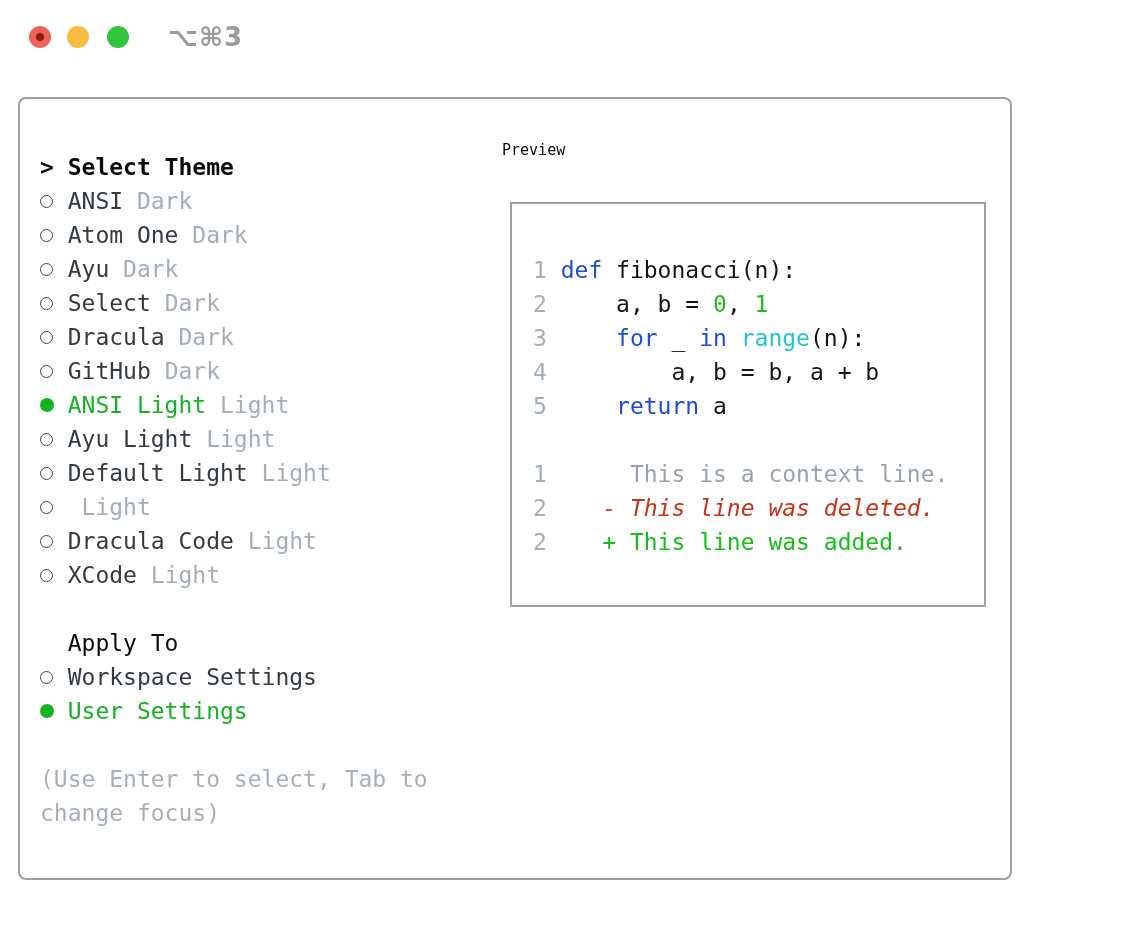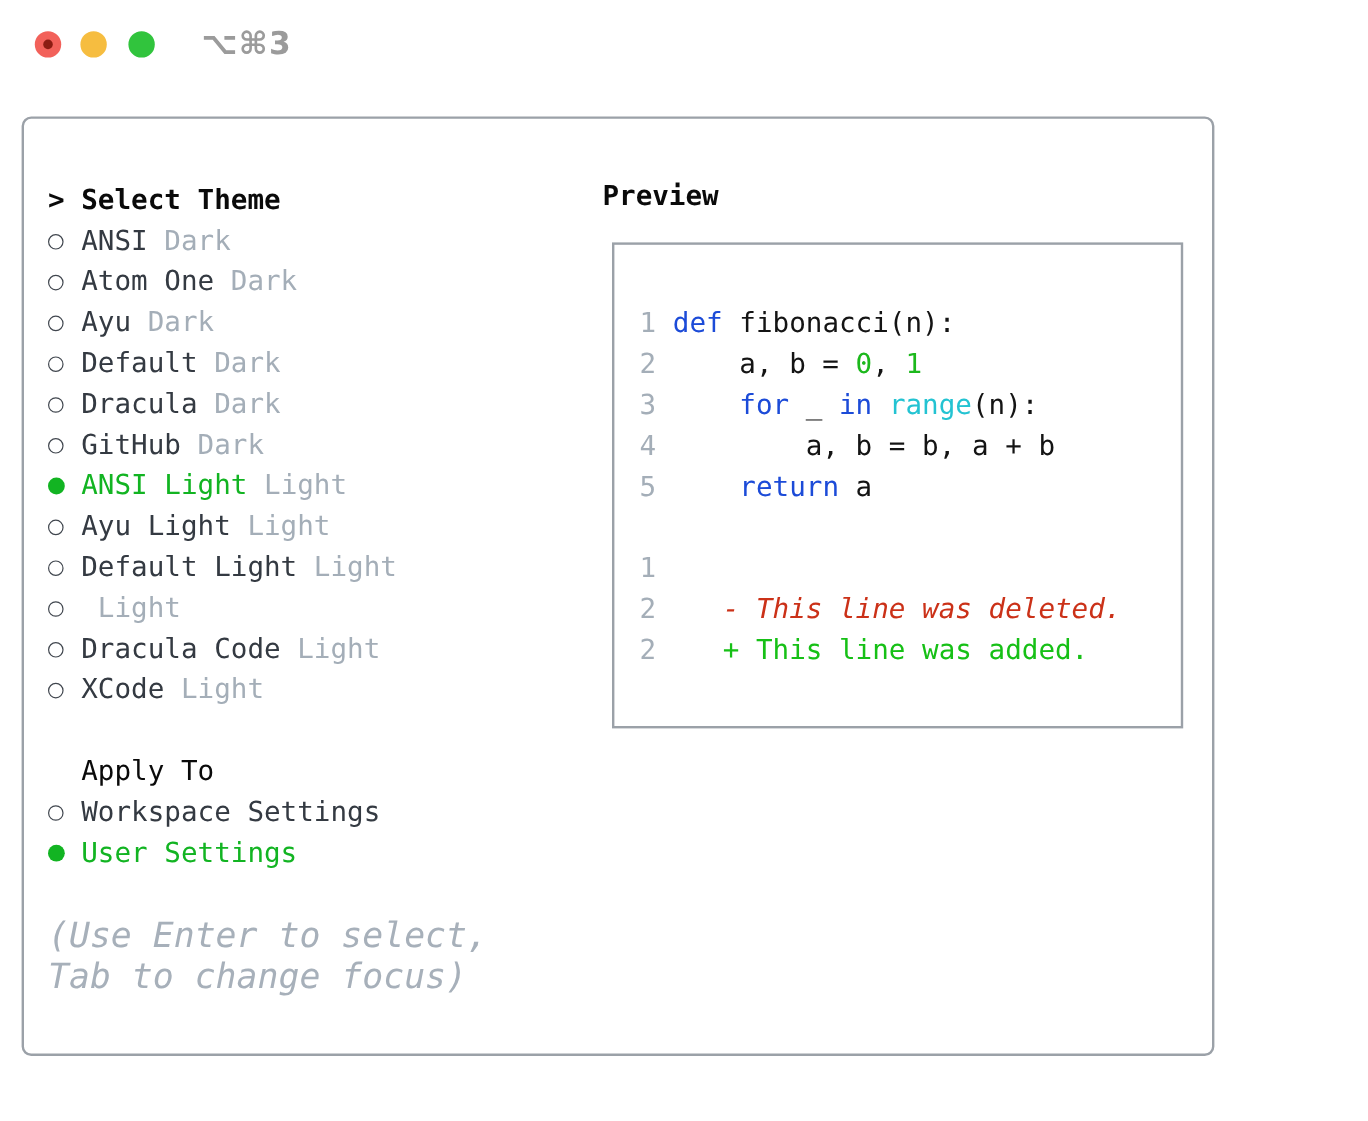--- a/index.html
+++ b/index.html
@@ -54,27 +54,27 @@
   }
   .radio.sel { border: none; background: var(--ui-green); width: 14px; height: 14px; }
   .hdr { font-weight: bold; color: var(--ink-black); }
   .hdr2 { color: var(--ink-black); }
   .tname { color: var(--ink-dark); }
   .tname.green, .opt-label.green { color: var(--ui-green); }
   .opt-label { color: var(--ink-dark); }
   .variant { color: var(--muted-gray); margin-left: 1ch; }
   .help {
     margin-top: 0; width: 432px; color: var(--help-gray);
-    font-size: 29px; line-height: 34px; font-style: italic;
+    font-size: 23px; line-height: 34px;
   }
   
   .preview-title {
-    position: absolute; left: 482px; top: 48px; height: 34px;
+    position: absolute; left: 482px; top: 34px; height: 34px;
     display: flex; align-items: center;
-    font-size: 23px; font-weight: bold; color: var(--ink-black);
+    font-size: 15px; font-weight: normal; color: var(--ink-black);
   }
   .preview-box {
     position: absolute; left: 490px; top: 103px;
     width: 476px; height: 405px;
     border: 2px solid var(--border-gray);
     background: #ffffff;
     padding: 49px 10px 0 21px;
     font-size: 23px; line-height: 34px;
   }
   .cl { display: flex; white-space: pre; height: 34px; align-items: center; }
@@ -107,21 +107,21 @@
     <div class="left-col">
       <div class="row">
         <span class="marker"><span class="caret">&gt;</span></span>
         <span class="hdr">Select Theme</span>
       </div>
 
       <div id="theme-list">
           <div class="row"><span class="marker"><span class="radio"></span></span><span class="tname">ANSI</span><span class="variant">Dark</span></div>
           <div class="row"><span class="marker"><span class="radio"></span></span><span class="tname">Atom One</span><span class="variant">Dark</span></div>
           <div class="row"><span class="marker"><span class="radio"></span></span><span class="tname">Ayu</span><span class="variant">Dark</span></div>
-          <div class="row"><span class="marker"><span class="radio"></span></span><span class="tname">Default</span><span class="variant">Dark</span></div>
+          <div class="row"><span class="marker"><span class="radio"></span></span><span class="tname">Select</span><span class="variant">Dark</span></div>
           <div class="row"><span class="marker"><span class="radio"></span></span><span class="tname">Dracula</span><span class="variant">Dark</span></div>
           <div class="row"><span class="marker"><span class="radio"></span></span><span class="tname">GitHub</span><span class="variant">Dark</span></div>
           <div class="row"><span class="marker"><span class="radio sel"></span></span><span class="tname green">ANSI Light</span><span class="variant">Light</span></div>
           <div class="row"><span class="marker"><span class="radio"></span></span><span class="tname">Ayu Light</span><span class="variant">Light</span></div>
           <div class="row"><span class="marker"><span class="radio"></span></span><span class="tname">Default Light</span><span class="variant">Light</span></div>
           <div class="row"><span class="marker"><span class="radio"></span></span><span class="variant">Light</span></div>
           <div class="row"><span class="marker"><span class="radio"></span></span><span class="tname">Dracula Code</span><span class="variant">Light</span></div>
           <div class="row"><span class="marker"><span class="radio"></span></span><span class="tname">XCode</span><span class="variant">Light</span></div>
         </div>
 
@@ -147,20 +147,20 @@
     <div class="preview-box">
       <div id="code-block">
           <div class="cl"><span class="ln">1</span><span class="ct"><span class="tok-kw">def</span><span class="tok-fg"> fibonacci(n):</span></span></div>
           <div class="cl"><span class="ln">2</span><span class="ct"><span class="tok-fg">    a, b = </span><span class="tok-num">0</span><span class="tok-fg">, </span><span class="tok-num">1</span></span></div>
           <div class="cl"><span class="ln">3</span><span class="ct"><span class="tok-fg">    </span><span class="tok-kw">for</span><span class="tok-fg"> _ </span><span class="tok-kw">in</span><span class="tok-fg"> </span><span class="tok-fn">range</span><span class="tok-fg">(n):</span></span></div>
           <div class="cl"><span class="ln">4</span><span class="ct"><span class="tok-fg">        a, b = b, a + b</span></span></div>
           <div class="cl"><span class="ln">5</span><span class="ct"><span class="tok-fg">    </span><span class="tok-kw">return</span><span class="tok-fg"> a</span></span></div>
         </div>
       <div class="row-spacer"></div>
       <div id="diff-block">
-          <div class="cl"><span class="ln">1</span></div>
+          <div class="cl"><span class="ln">1</span><span class="ct"><span class="tok-ctx">     This is a context line.</span></span></div>
           <div class="cl"><span class="ln">2</span><span class="ct"><span class="tok-del">   - This line was deleted.</span></span></div>
           <div class="cl"><span class="ln">2</span><span class="ct"><span class="tok-add">   + This line was added.</span></span></div>
         </div>
     </div>
 
   </div>
 </div>
 
 </body></html>

